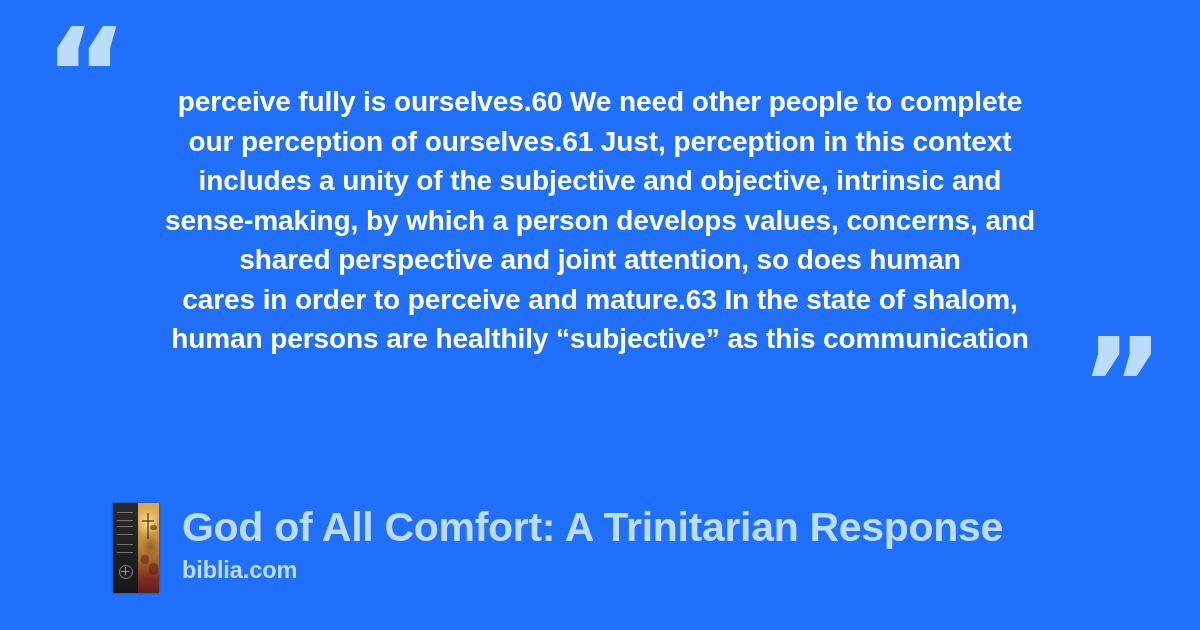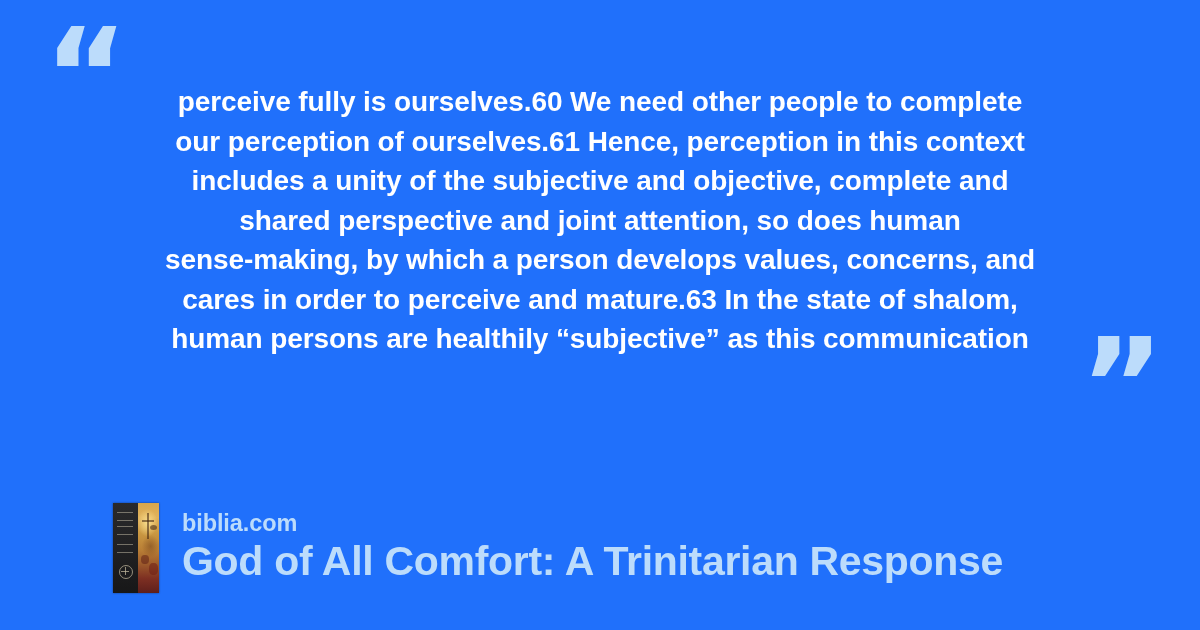--- a/index.html
+++ b/index.html
@@ -162,24 +162,24 @@
 </style>
 </head>
 <body>
 
 <div id="card">
 
   <div class="quote-mark" id="quote-open">“</div>
 
   <div id="quote-block">
     <div class="quote-line">perceive fully is ourselves.60 We need other people to complete</div>
-    <div class="quote-line">our perception of ourselves.61 Hence, perception in this context</div>
-    <div class="quote-line">includes a unity of the subjective and objective, complete and</div>
+    <div class="quote-line">our perception of ourselves.61 Just, perception in this context</div>
+    <div class="quote-line">includes a unity of the subjective and objective, intrinsic and</div>
+    <div class="quote-line">sense-making, by which a person develops values, concerns, and</div>
     <div class="quote-line">shared perspective and joint attention, so does human</div>
-    <div class="quote-line">sense-making, by which a person develops values, concerns, and</div>
     <div class="quote-line">cares in order to perceive and mature.63 In the state of shalom,</div>
     <div class="quote-line">human persons are healthily “subjective” as this communication</div>
   </div>
 
   <div class="quote-mark" id="quote-close">”</div>
 
   <div id="footer">
 
     <div id="book-thumb">
       <div id="thumb-spine">
@@ -194,19 +194,19 @@
       <div id="thumb-art">
         <div class="fig fig-cross-v"></div>
         <div class="fig fig-cross-h"></div>
         <div class="fig fig-blob1"></div>
         <div class="fig fig-blob2"></div>
         <div class="fig fig-blob3"></div>
       </div>
     </div>
 
     <div id="footer-text">
+      <div id="book-title">God of All Comfort: A Trinitarian Response</div>
       <div id="site-name">biblia.com</div>
-      <div id="book-title">God of All Comfort: A Trinitarian Response</div>
     </div>
 
   </div>
 
 </div>
 
 </body></html>

